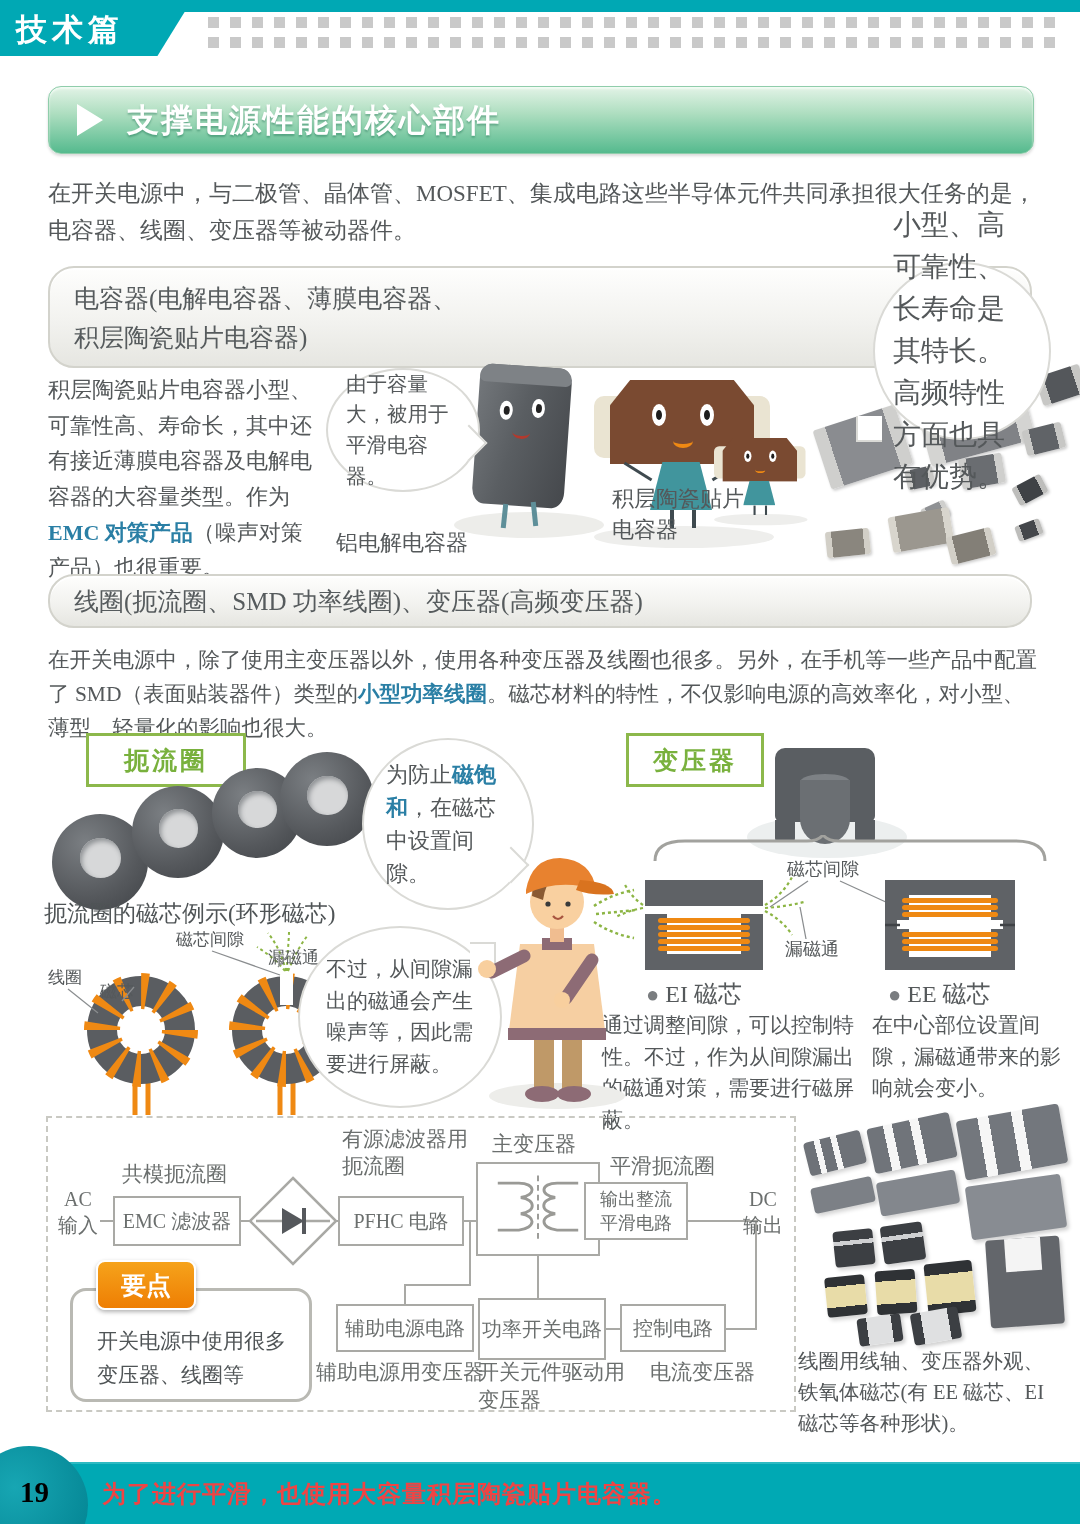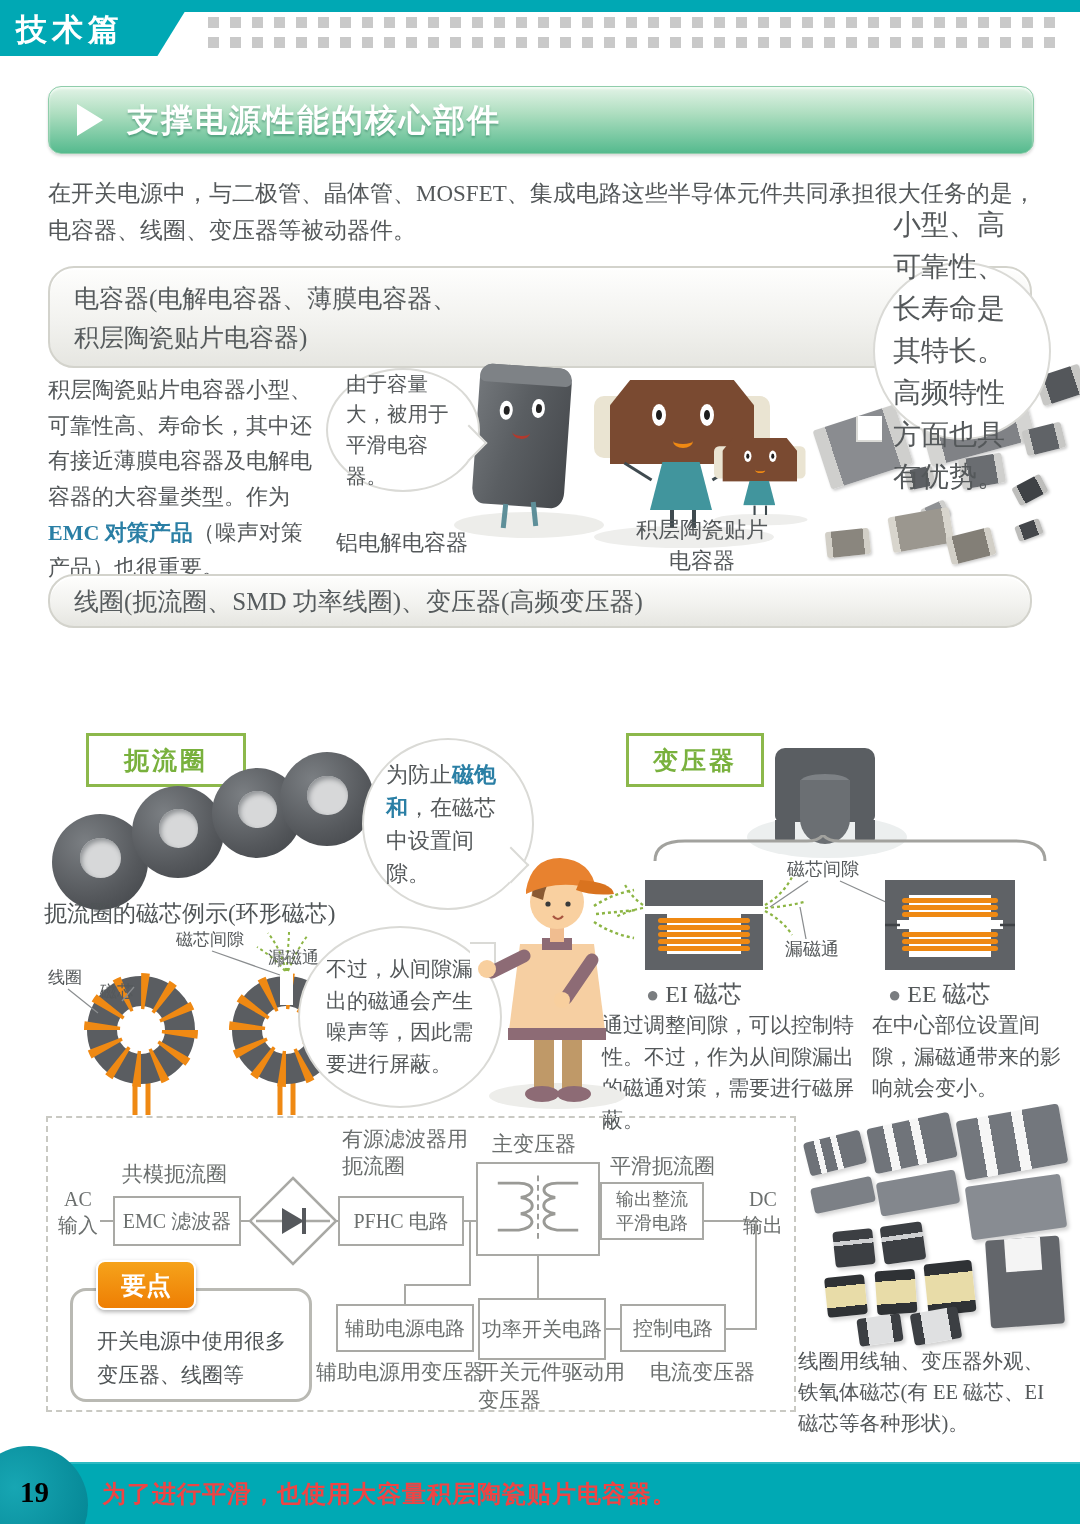--- a/index.html
+++ b/index.html
@@ -139,21 +139,21 @@
         </div>
       <div class="abs" style="left:90px;top:24px;width:14px;height:22px;border-radius:50%;background:#fff">
           <div class="abs" style="left:4px;top:6px;width:6px;height:10px;border-radius:50%;background:#1d1d1d"></div>
         </div>
       <div class="abs" style="left:63px;top:54px;width:20px;height:10px;border-bottom:4px solid #ef8913;border-radius:50%"></div>
     </div>
     <div class="abs" style="left:56px;top:82px;width:62px;height:48px;background:#41959d;clip-path:polygon(20% 0,80% 0,100% 100%,0 100%)"></div>
     <div class="abs" style="left:76px;top:130px;width:4px;height:18px;background:#3f4a4f"></div>
     <div class="abs" style="left:98px;top:130px;width:4px;height:18px;background:#3f4a4f"></div>
   </div>
-  <div class="abs t" style="left:612px;top:515px;width:180px;text-align:center;font-size:22px;line-height:1.4">
+  <div class="abs t" style="left:612px;top:484px;width:180px;text-align:left;font-size:22px;line-height:1.4">
     <div>积层陶瓷贴片</div>
     <div>电容器</div>
   </div>
 
   <div class="abs" style="left:802px;top:364px;width:264px;height:208px">
     <div class="chipp" style="left:18px;top:52px;width:86px;height:62px;transform:rotate(-18deg);background:linear-gradient(90deg,#cfcfcd 0 15%,#8a8c90 15% 85%,#cfcfcd 85%)"></div>
     <div class="chipp" style="left:118px;top:14px;width:108px;height:76px;transform:rotate(-15deg);background:linear-gradient(90deg,#d4d4d2 0 14%,#808286 14% 86%,#d4d4d2 86%)"></div>
     <div class="chipp" style="left:236px;top:6px;width:46px;height:30px;transform:rotate(-18deg);background:linear-gradient(90deg,#c7c7c5 0 18%,#54575b 18% 82%,#c7c7c5 82%)"></div>
     <div class="chipp" style="left:222px;top:62px;width:40px;height:26px;transform:rotate(-14deg);background:linear-gradient(90deg,#c7c7c5 0 18%,#606367 18% 82%,#c7c7c5 82%)"></div>
     <div class="chipp" style="left:158px;top:92px;width:44px;height:30px;transform:rotate(-10deg);background:linear-gradient(90deg,#cfcfcd 0 18%,#6a6d71 18% 82%,#cfcfcd 82%)"></div>
@@ -161,20 +161,21 @@
     <div class="chipp" style="left:120px;top:140px;width:26px;height:16px;transform:rotate(-24deg);background:linear-gradient(90deg,#cfcfcd 0 20%,#8f9194 20% 80%,#cfcfcd 80%)"></div>
     <div class="chipp" style="left:212px;top:116px;width:32px;height:20px;transform:rotate(-28deg);background:linear-gradient(90deg,#bdbdbb 0 18%,#3f4246 18% 82%,#bdbdbb 82%)"></div>
     <div class="chipp" style="left:88px;top:148px;width:62px;height:36px;transform:rotate(-10deg);background:linear-gradient(90deg,#d8d5cd 0 12%,#9b978f 12% 88%,#d8d5cd 88%)"></div>
     <div class="chipp" style="left:24px;top:166px;width:44px;height:26px;transform:rotate(-6deg);background:linear-gradient(90deg,#d2cfc7 0 14%,#8a867e 14% 86%,#d2cfc7 86%)"></div>
     <div class="chipp" style="left:146px;top:168px;width:46px;height:28px;transform:rotate(-14deg);background:linear-gradient(90deg,#d2cfc7 0 14%,#837f77 14% 86%,#d2cfc7 86%)"></div>
     <div class="chipp" style="left:214px;top:158px;width:26px;height:16px;transform:rotate(-20deg);background:linear-gradient(90deg,#bdbdbb 0 20%,#44474b 20% 80%,#bdbdbb 80%)"></div>
   </div>
 
   <div class="abs gray-box" style="left:48px;top:574px;width:984px;height:54px;display:flex;align-items:center;padding:0 24px;box-sizing:border-box;font-size:25px">线圈(扼流圈、SMD 功率线圈)、变压器(高频变压器)</div>
 
+  <div class="abs t" style="left:48px;top:644px;width:996px;font-size:21.5px;line-height:1.58"><span>在开关电源中，除了使用主变压器以外，使用各种变压器及线圈也很多。另外，在手机等一些产品中配置了 SMD（表面贴装器件）类型的</span><span class="accent">小型功率线圈</span><span>。磁芯材料的特性，不仅影响电源的高效率化，对小型、薄型、轻量化的影响也很大。</span></div>
 
   <div class="abs tag-green" style="left:86px;top:733px;width:154px;height:48px">扼流圈</div>
   <div class="abs" style="left:52px;top:752px;width:330px;height:160px">
     <div class="donut" style="left:0;top:62px;width:96px;height:96px">
         <i></i>
       </div>
     <div class="donut" style="left:80px;top:34px;width:92px;height:92px">
         <i></i>
       </div>
     <div class="donut" style="left:160px;top:16px;width:90px;height:90px">
@@ -357,21 +358,21 @@
   <div class="abs dbox" style="left:476px;top:1162px;width:124px;height:94px">
     <svg width="120" height="90" viewBox="0 0 124 94">
       <g stroke="#9a9a96" stroke-width="3" fill="none">
         <path d="M20,20 H42 C60,20 60,33 44,35 C60,37 60,50 44,52 C60,54 60,67 42,69 H20"></path>
         <path d="M104,20 H82 C64,20 64,33 80,35 C64,37 64,50 80,52 C64,54 64,67 82,69 H104"></path>
       </g>
       <line x1="62" y1="12" x2="62" y2="80" stroke="#9a9a96" stroke-width="2" stroke-dasharray="6 4"></line>
     </svg>
   </div>
 
-  <div class="abs dbox" style="left:600px;top:1182px;width:104px;height:58px;font-size:18px;line-height:1.35">
+  <div class="abs dbox" style="left:584px;top:1182px;width:104px;height:58px;font-size:18px;line-height:1.35">
     <div>输出整流</div>
     <div>平滑电路</div>
   </div>
 
   <div class="abs dbox" style="left:478px;top:1298px;width:128px;height:62px;font-size:20px">功率开关电路</div>
   <div class="abs dbox" style="left:336px;top:1304px;width:138px;height:48px;font-size:20px">辅助电源电路</div>
   <div class="abs dbox" style="left:620px;top:1304px;width:106px;height:48px;font-size:20px">控制电路</div>
 
   <div class="abs dlbl" style="left:316px;top:1358px;font-size:21px">辅助电源用变压器</div>
   <div class="abs dlbl" style="left:478px;top:1358px;font-size:21px;line-height:1.35">

